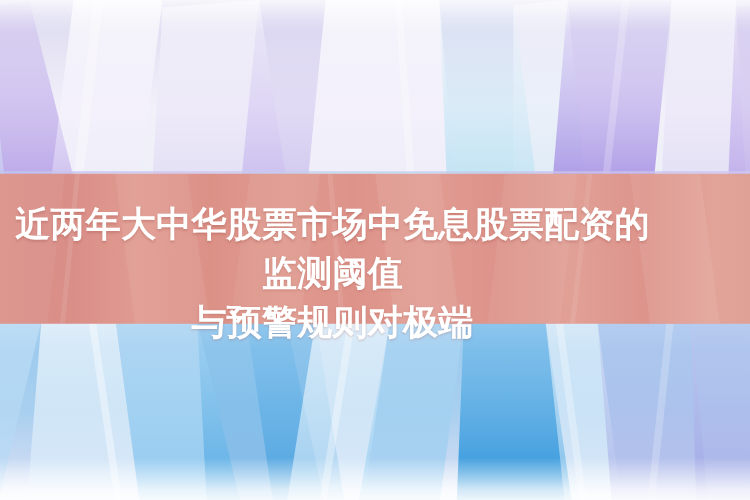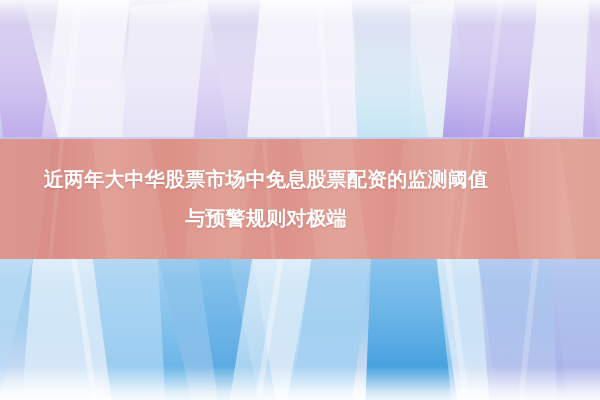--- a/index.html
+++ b/index.html
@@ -93,21 +93,21 @@
   }
 
   
   .headline {
     position: absolute;
     left: 0;
     top: 160px;
     width: 532px;
     text-align: center;
     color: #ffffff;
-    font-size: 20px;
+    font-size: 28px;
     line-height: 39px;
     font-weight: 700;
     letter-spacing: 0.2px;
     white-space: pre-line;
     text-shadow: 0 1px 2px rgba(150, 70, 60, 0.28);
   }
 
   
   .watermark {
     position: absolute;

